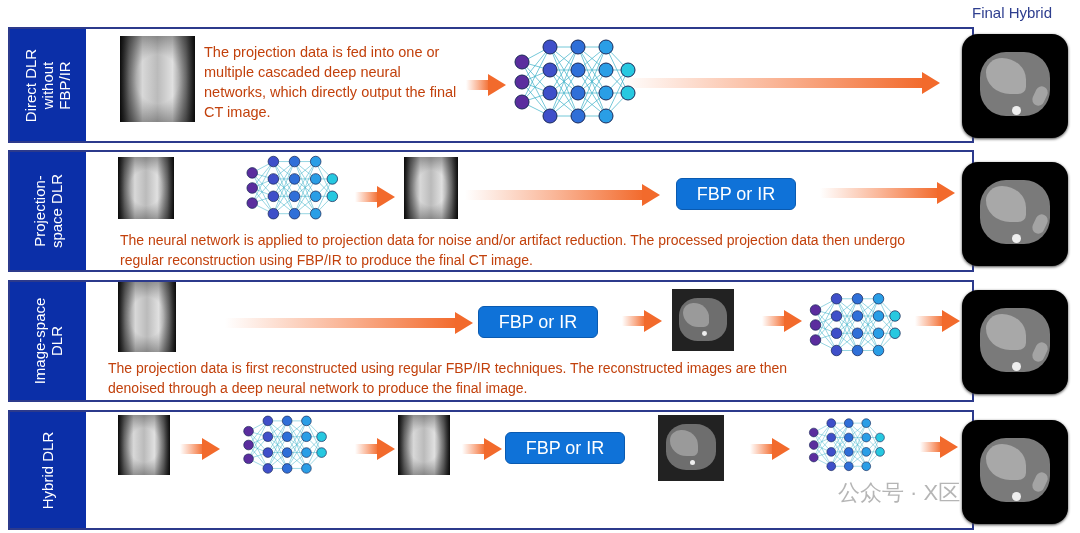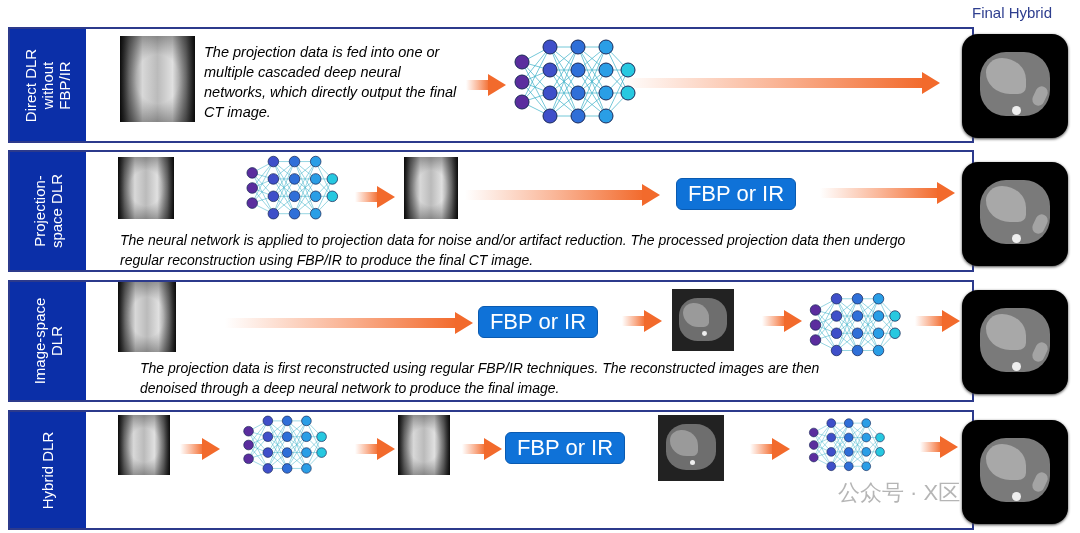--- a/index.html
+++ b/index.html
@@ -7,23 +7,23 @@
          font-family:"Liberation Sans", "DejaVu Sans", sans-serif; }
   .final-title { position:absolute; left:972px; top:4px; font-size:15px; color:#2e3e8f; }
   .row { position:absolute; left:8px; width:966px; border:2px solid #2c3a8c; background:#fff; box-sizing:border-box; }
   .row-label { position:absolute; left:0; top:0; bottom:0; width:76px; background:#0b2fa8;
                display:flex; align-items:center; justify-content:center; }
   .row-label span { display:block; transform:rotate(-90deg); color:#fff; font-size:15px; line-height:17px;
                     text-align:center; white-space:pre; }
   .sino { position:absolute; background:linear-gradient(90deg,#111 0%,#777 12%,#d8d8d8 30%,#bbb 50%,#e0e0e0 70%,#777 88%,#111 100%); }
   .sino::after { content:""; position:absolute; inset:0;
      background:radial-gradient(ellipse at 50% 50%, rgba(0,0,0,0) 40%, rgba(0,0,0,0.55) 100%); }
-  .desc { position:absolute; font-size:14px; line-height:20px; color:#000000;font-style:italic; }
+  .desc { position:absolute; font-size:14px; line-height:20px; color:#c2410c; }
   .fbp { position:absolute; width:118px; height:30px; background:#0f72d8; border-radius:6px; color:#fff;
-         font-size:22px; display:flex; align-items:center; justify-content:center; border:1px solid #0a5ab0; }
+         font-size:18px; display:flex; align-items:center; justify-content:center; border:1px solid #0a5ab0; }
   .arrow { position:absolute; height:22px; }
   .arrow .shaft { position:absolute; left:0; right:16px; top:6px; height:10px;
      background:linear-gradient(90deg, rgba(245,110,50,0) 0%, rgba(245,110,50,0.5) 50%, #f26a2c 100%); }
   .arrow .head { position:absolute; right:0; top:0; width:0; height:0; border-top:11px solid transparent;
      border-bottom:11px solid transparent; border-left:18px solid #f26a2c; }
   .ct { position:absolute; width:106px; height:104px; background:#000; border-radius:16px; box-shadow:0 1px 3px #444; }
   .ct .body { position:absolute; left:18px; top:18px; width:70px; height:64px; border-radius:26px; background:#7a7a7a; }
   .ct .liver { position:absolute; left:24px; top:24px; width:40px; height:36px; background:#a8a8a8;
      border-radius:40% 60% 20% 60%; }
   .ct .spleen { position:absolute; left:72px; top:52px; width:12px; height:20px; background:#a4a4a4; border-radius:6px; transform:rotate(25deg); }
@@ -315,21 +315,21 @@
       <circle cx="98" cy="33" r="7" fill="#2a9ee6" stroke="#1a2a5a" stroke-width="1"></circle>
       <circle cx="98" cy="56" r="7" fill="#2a9ee6" stroke="#1a2a5a" stroke-width="1"></circle>
       <circle cx="98" cy="79" r="7" fill="#2a9ee6" stroke="#1a2a5a" stroke-width="1"></circle>
       <circle cx="120" cy="33" r="7" fill="#27c8e0" stroke="#1a2a5a" stroke-width="1"></circle>
       <circle cx="120" cy="56" r="7" fill="#27c8e0" stroke="#1a2a5a" stroke-width="1"></circle>
     </svg>
   <div class="arrow" style="left:905px;top:28px;width:45px;">
       <div class="shaft"></div>
       <div class="head"></div>
     </div>
-  <div class="desc" style="left:98px;top:76px;width:720px;margin-left:32px;">The projection data is first reconstructed using regular FBP/IR techniques. The reconstructed images are then denoised through a deep neural network to produce the final  image.</div>
+  <div class="desc" style="left:98px;top:76px;width:720px;">The projection data is first reconstructed using regular FBP/IR techniques. The reconstructed images are then denoised through a deep neural network to produce the final  image.</div>
 </div>
 
 <div class="row" style="top:410px;height:120px;">
   <div class="row-label">
       <span>Hybrid DLR</span>
     </div>
   <div class="sino" style="left:108px;top:3px;width:52px;height:60px;"></div>
   <div class="arrow" style="left:170px;top:26px;width:40px;">
       <div class="shaft"></div>
       <div class="head"></div>

